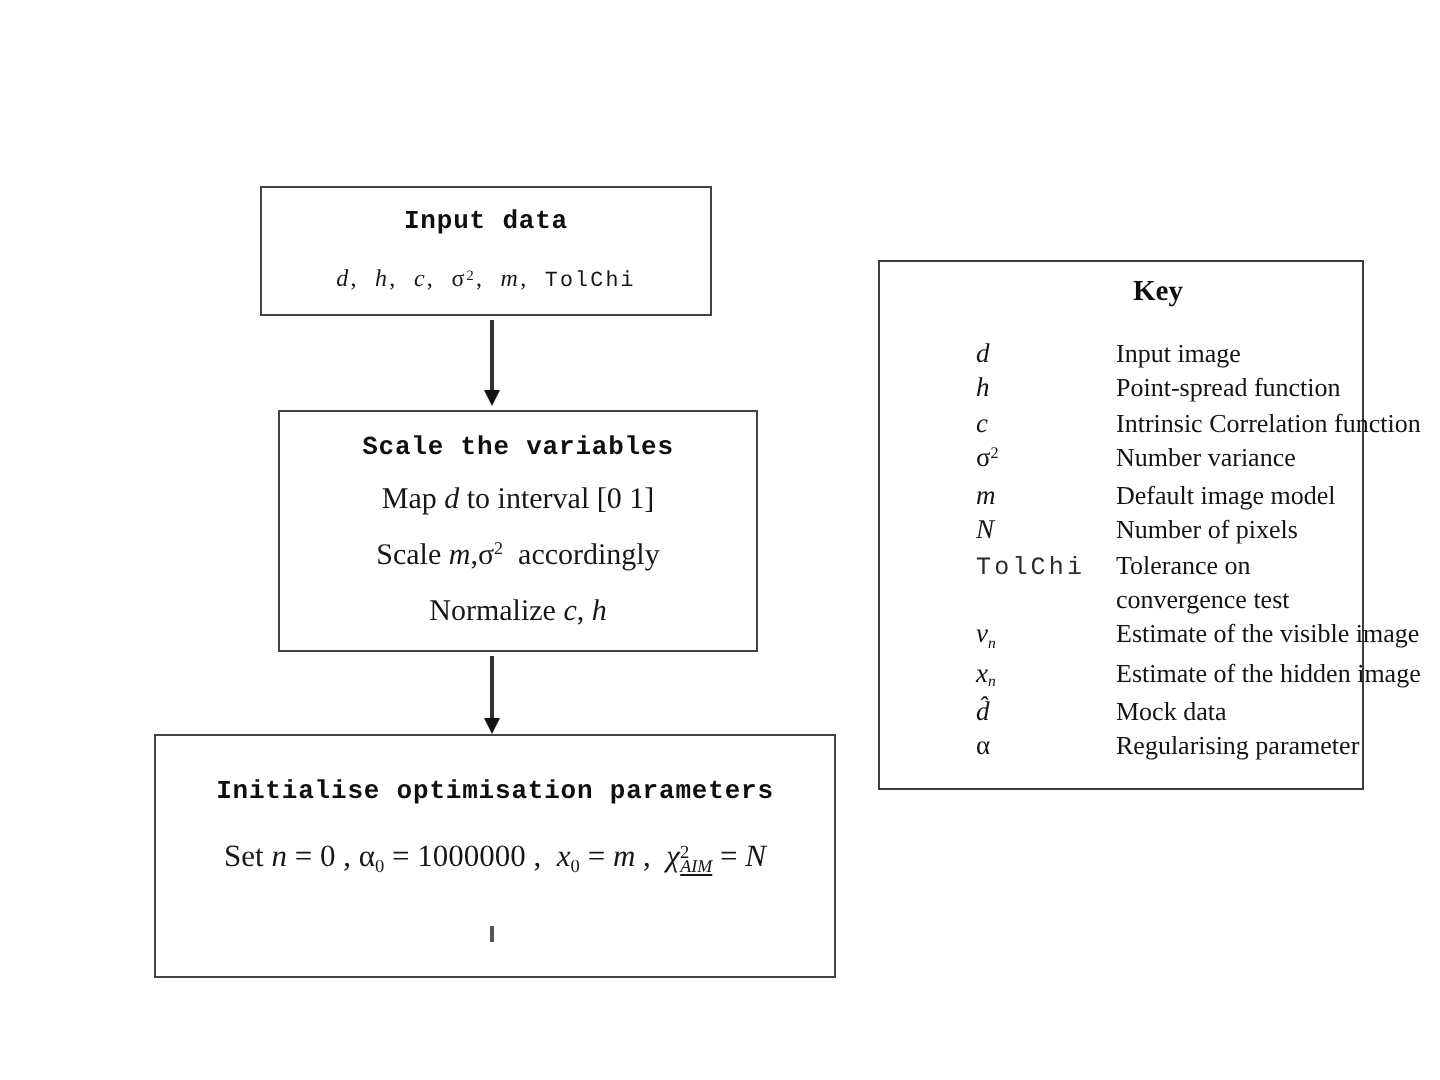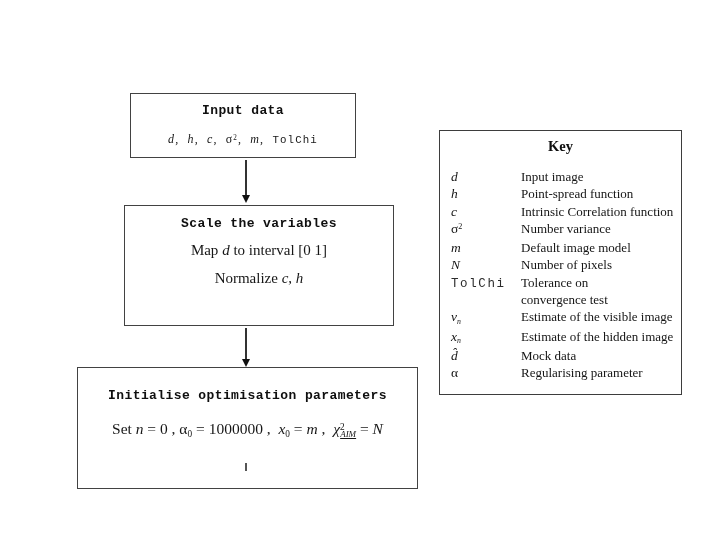--- a/index.html
+++ b/index.html
@@ -43,21 +43,21 @@
   .arrow::after{
     content:""; position:absolute; left:50%; transform:translateX(-50%);
     bottom:-8px; width:0; height:0;
     border-left:4.5px solid transparent; border-right:4.5px solid transparent;
     border-top:8.5px solid #111;
   }
   .stub{ position:absolute; width:1.5px; background:#555; }
   
   .keybox{
     position:absolute; left:439px; top:130px; width:243px; height:265px;
-    border:1.5px solid #3d3d3d; background:#fff;
+    border:1.5px solid #3d3d3d; background:#fff;padding-left:37px;
   }
   .ktitle{
     text-align:center; font-weight:bold; font-size:14.5px;
     margin-top:7px; color:#0f0f0f;
   }
   .kentries{ margin-top:13px; padding-left:11px; }
   .krow{ display:flex; align-items:flex-start; font-size:13px; line-height:17.3px; }
   .ksym{ width:70px; flex:none; font-size:13.5px; }
   .ksym .seg-m{ font-size:12.5px; letter-spacing:1.6px; color:#2b2b2b; }
   .kdesc{ flex:1; white-space:nowrap; }
@@ -67,23 +67,24 @@
 
 <div class="canvas">
 
   <section class="fbox b1" style="left:130px;top:93px;width:226px;height:65px">
     <div class="ftitle">Input data</div>
     <div class="fline"><span class="seg-i">d</span><span class="seg-r">,  </span><span class="seg-i">h</span><span class="seg-r">,  </span><span class="seg-i">c</span><span class="seg-r">,  </span><span class="seg-r">σ</span><span class="seg-sup">2</span><span class="seg-r">,  </span><span class="seg-i">m</span><span class="seg-r">,  </span><span class="seg-m">TolChi</span></div>
   </section>
 
   <div class="arrow" style="left:245px;top:160px;height:35px"></div>
 
-  <section class="fbox b2" style="left:124px;top:205px;width:270px;height:121px">
+  <section class="fbox b2" style="left:139px;top:205px;width:240px;height:121px">
     <div class="ftitle">Scale the variables</div>
     <div class="fline"><span class="seg-r">Map </span><span class="seg-i">d</span><span class="seg-r"> to interval [0 1]</span></div>
+    <div class="fline"><span class="seg-r">Scale </span><span class="seg-i">m</span><span class="seg-r">,</span><span class="seg-r">σ</span><span class="seg-sup">2</span><span class="seg-r">  accordingly</span></div>
     <div class="fline"><span class="seg-r">Normalize </span><span class="seg-i">c</span><span class="seg-r">, </span><span class="seg-i">h</span></div>
   </section>
 
   <div class="arrow" style="left:245px;top:328px;height:31px"></div>
 
   <section class="fbox b3" style="left:77px;top:367px;width:341px;height:122px">
     <div class="ftitle">Initialise optimisation parameters</div>
     <div class="fline"><span class="seg-r">Set </span><span class="seg-i">n</span><span class="seg-r"> = 0 , </span><span class="seg-r">α</span><span class="seg-sub">0</span><span class="seg-r"> = 1000000 ,  </span><span class="seg-i">x</span><span class="seg-sub">0</span><span class="seg-r"> = </span><span class="seg-i">m</span><span class="seg-r"> ,  </span><span class="seg-i">χ</span><span class="seg-sup">2</span><span class="seg-subi">AIM</span><span class="seg-r"> = </span><span class="seg-i">N</span></div>
   </section>
 

